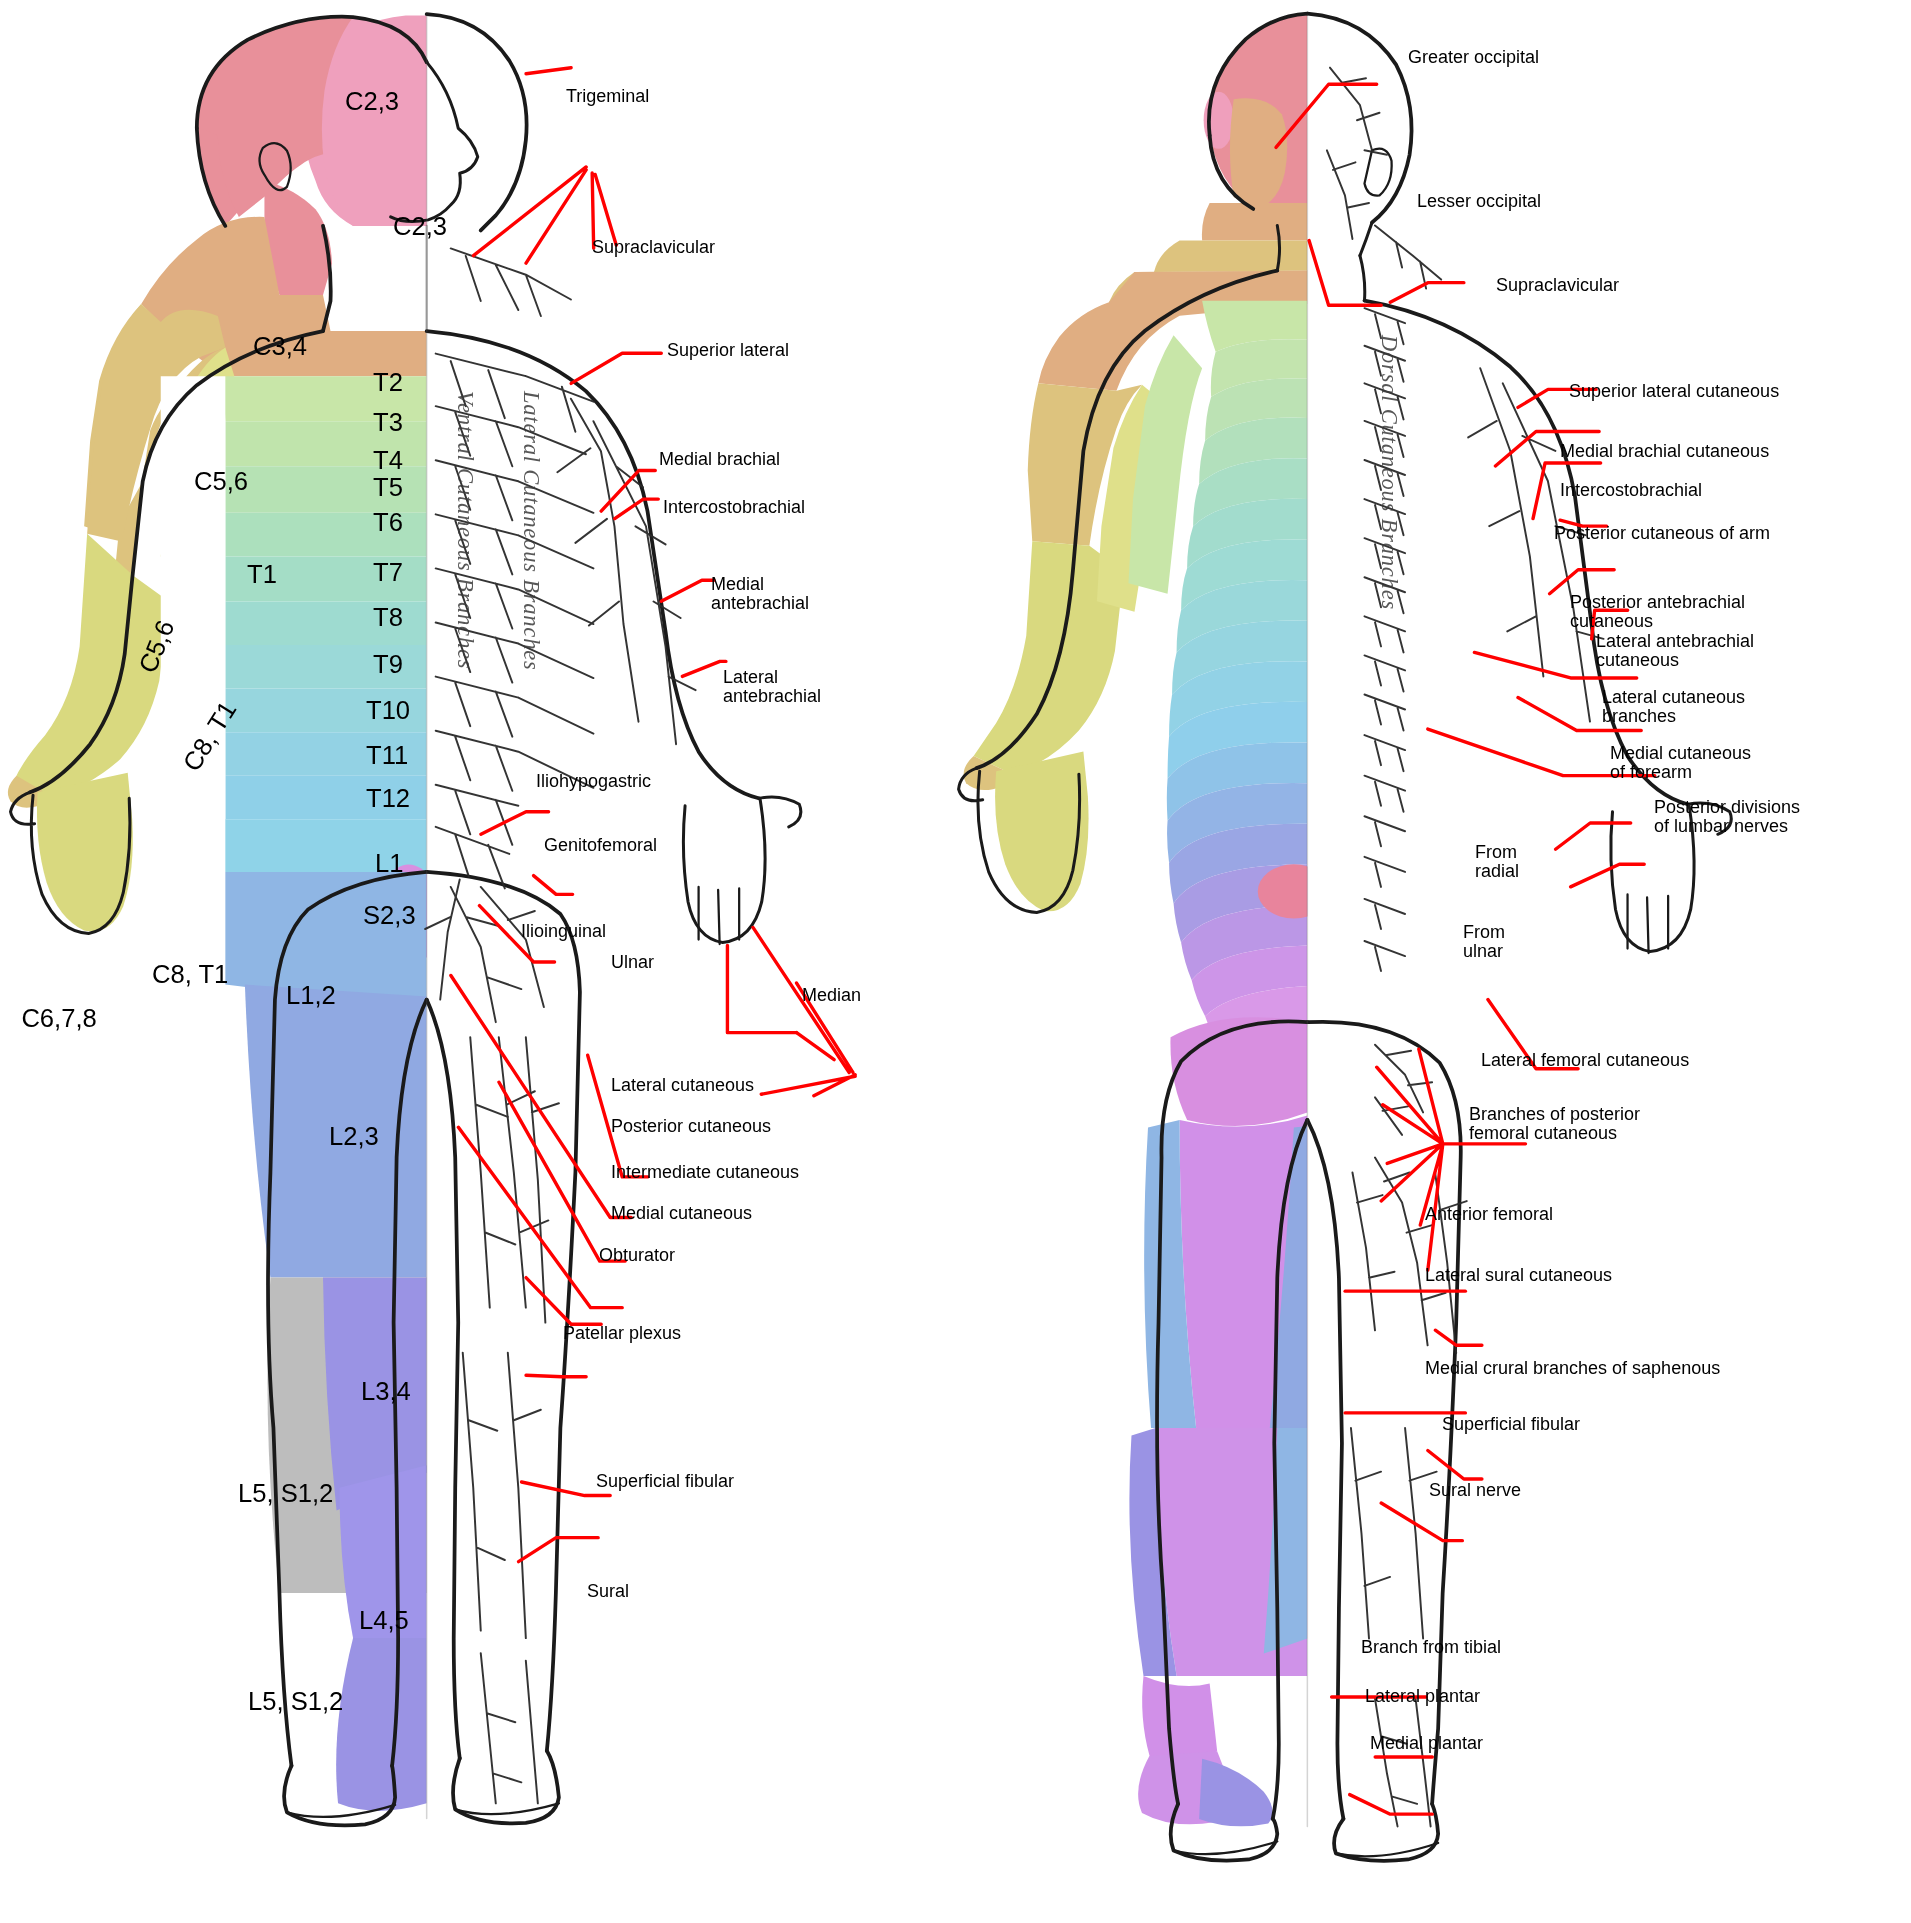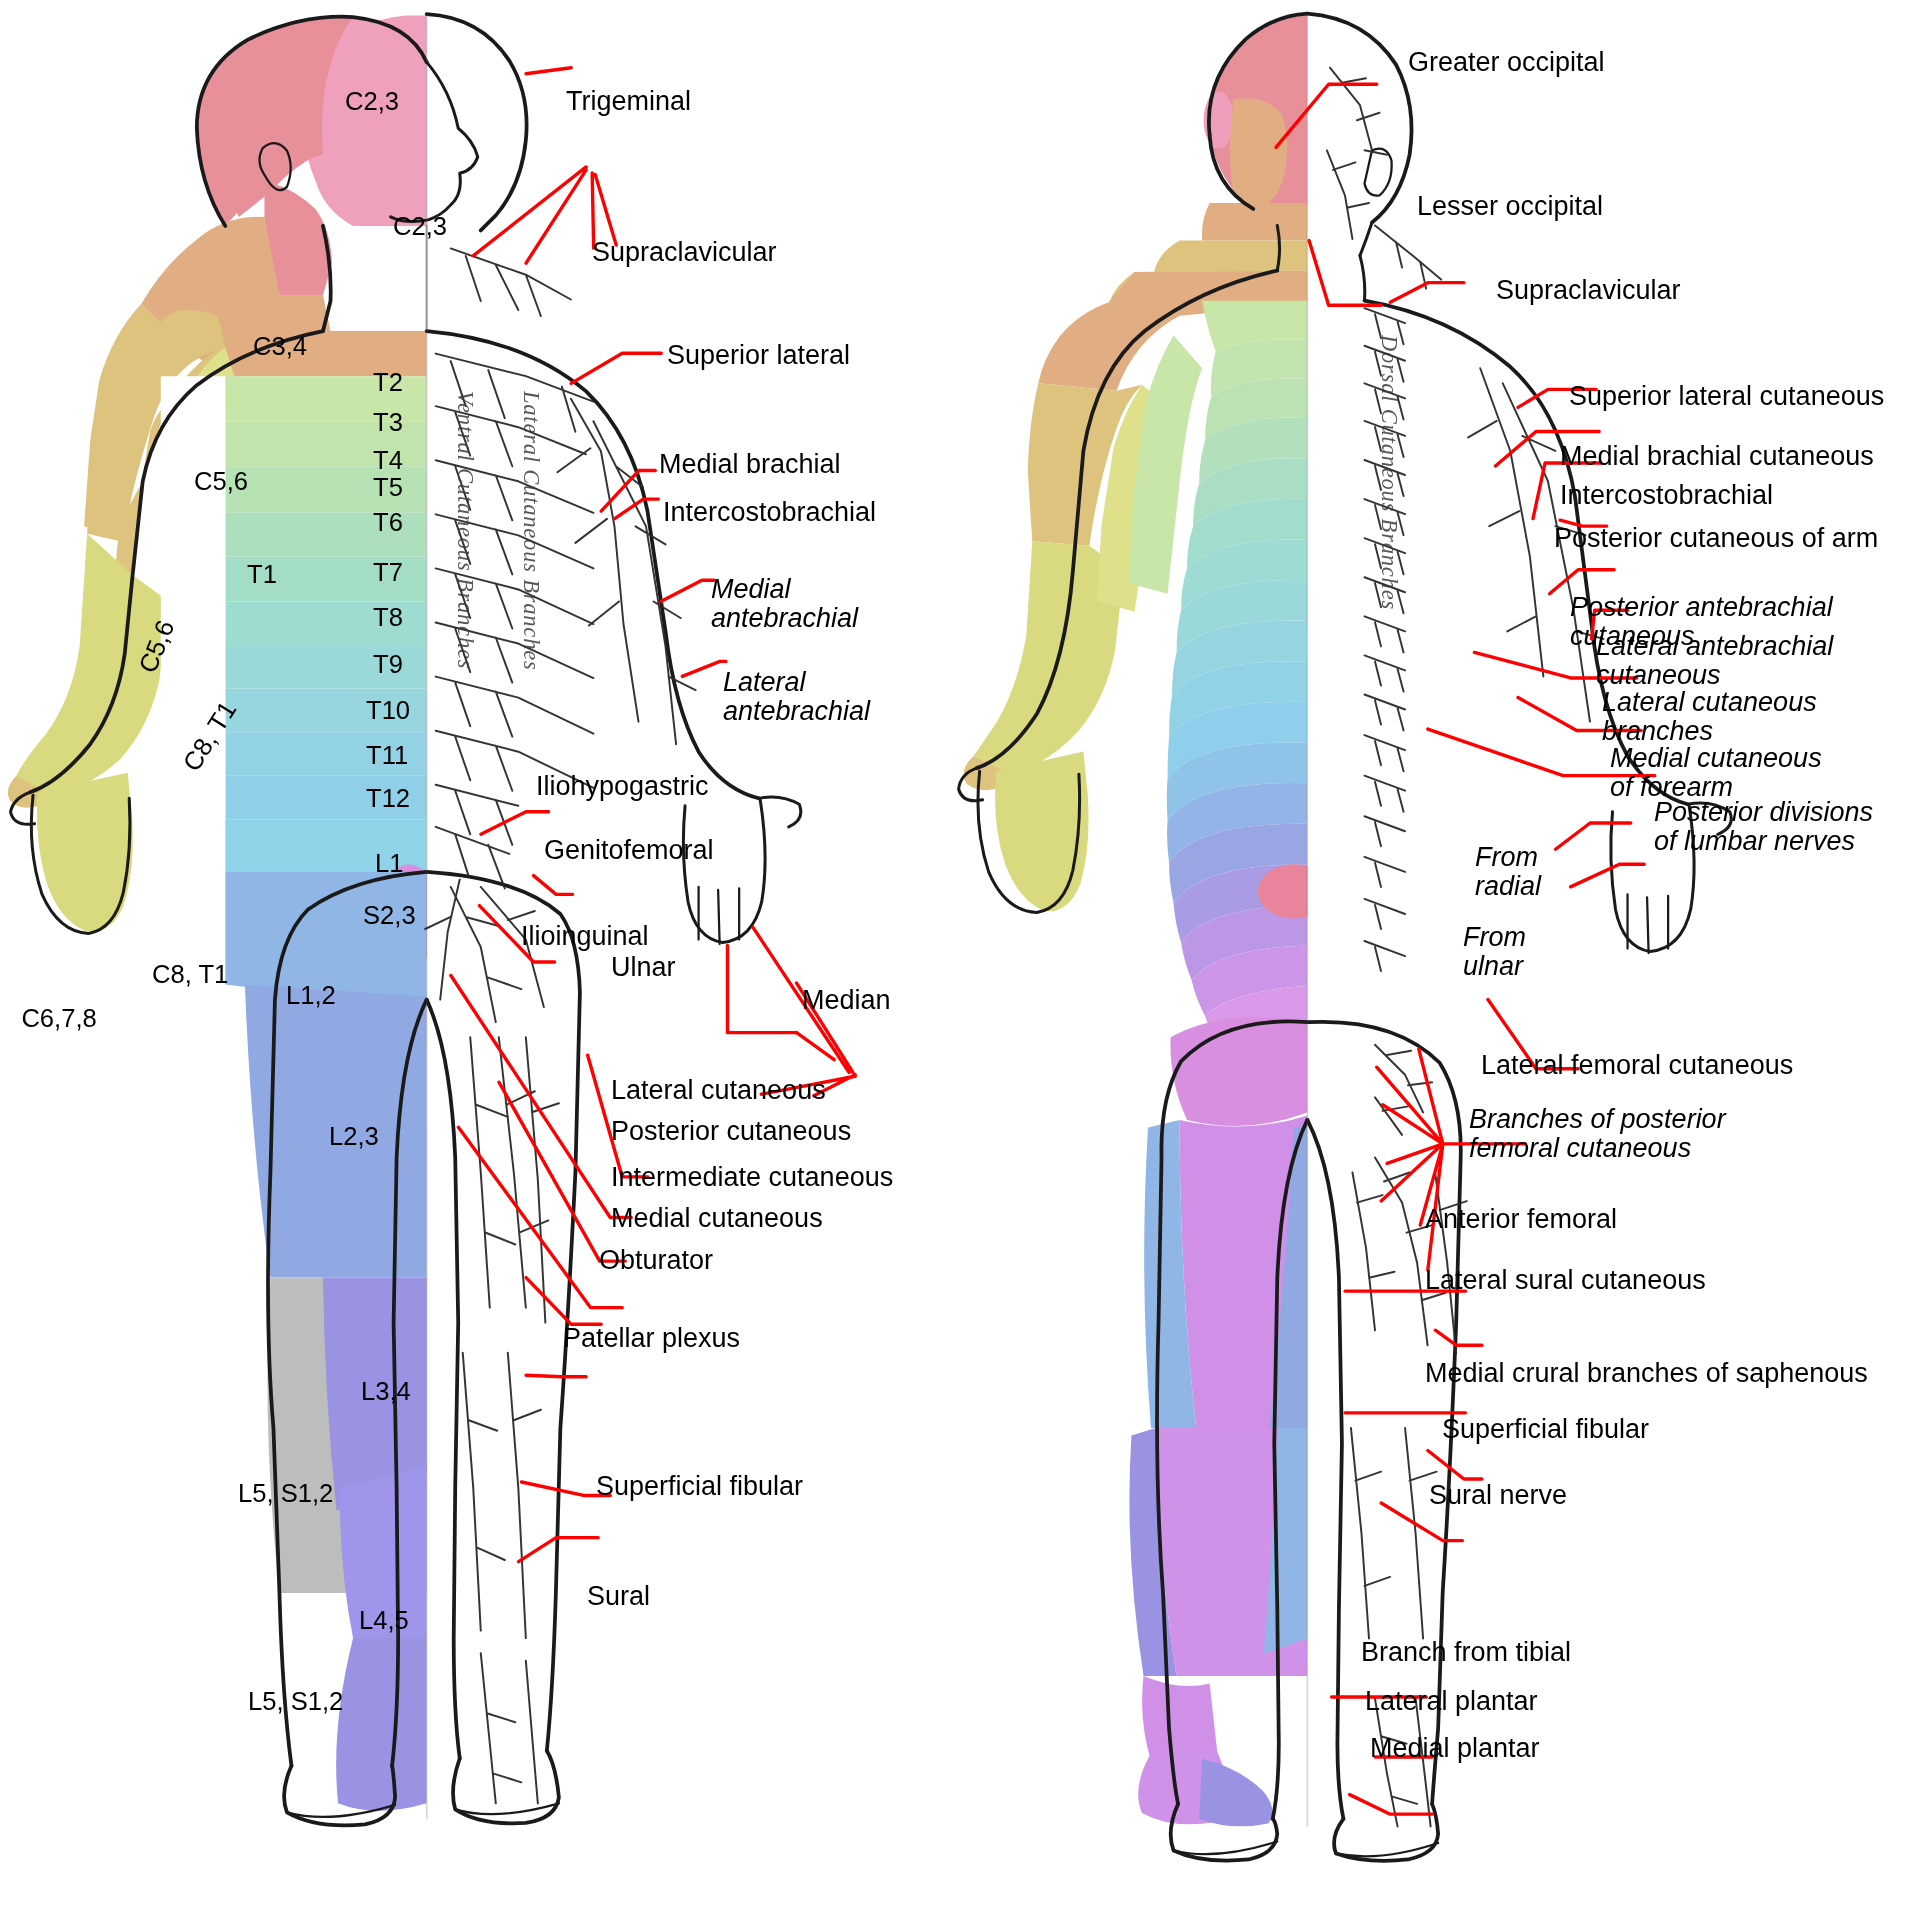--- a/index.html
+++ b/index.html
@@ -24,26 +24,26 @@
     font-size: 25.6px;
     color: #000;
     white-space: nowrap;
     line-height: 1;
     font-weight: 400;
   }
 
   .nlabel {
     position: absolute;
     font-family: "Liberation Sans", sans-serif;
-    font-size: 27px;
+    font-size: 18px;
     color: #000;
     white-space: nowrap;
     line-height: 1.08;
   }
-  .nlabel.two { white-space: normal; width: 248px; font-style: italic; }
+  .nlabel.two { white-space: normal; width: 248px; }
 
   .script {
     position: absolute;
     font-family: "Liberation Serif", serif;
     font-style: italic;
     font-size: 22.5px;
     color: #3a3a3a;
     white-space: nowrap;
     letter-spacing: 0.8px;
     opacity: .85;

